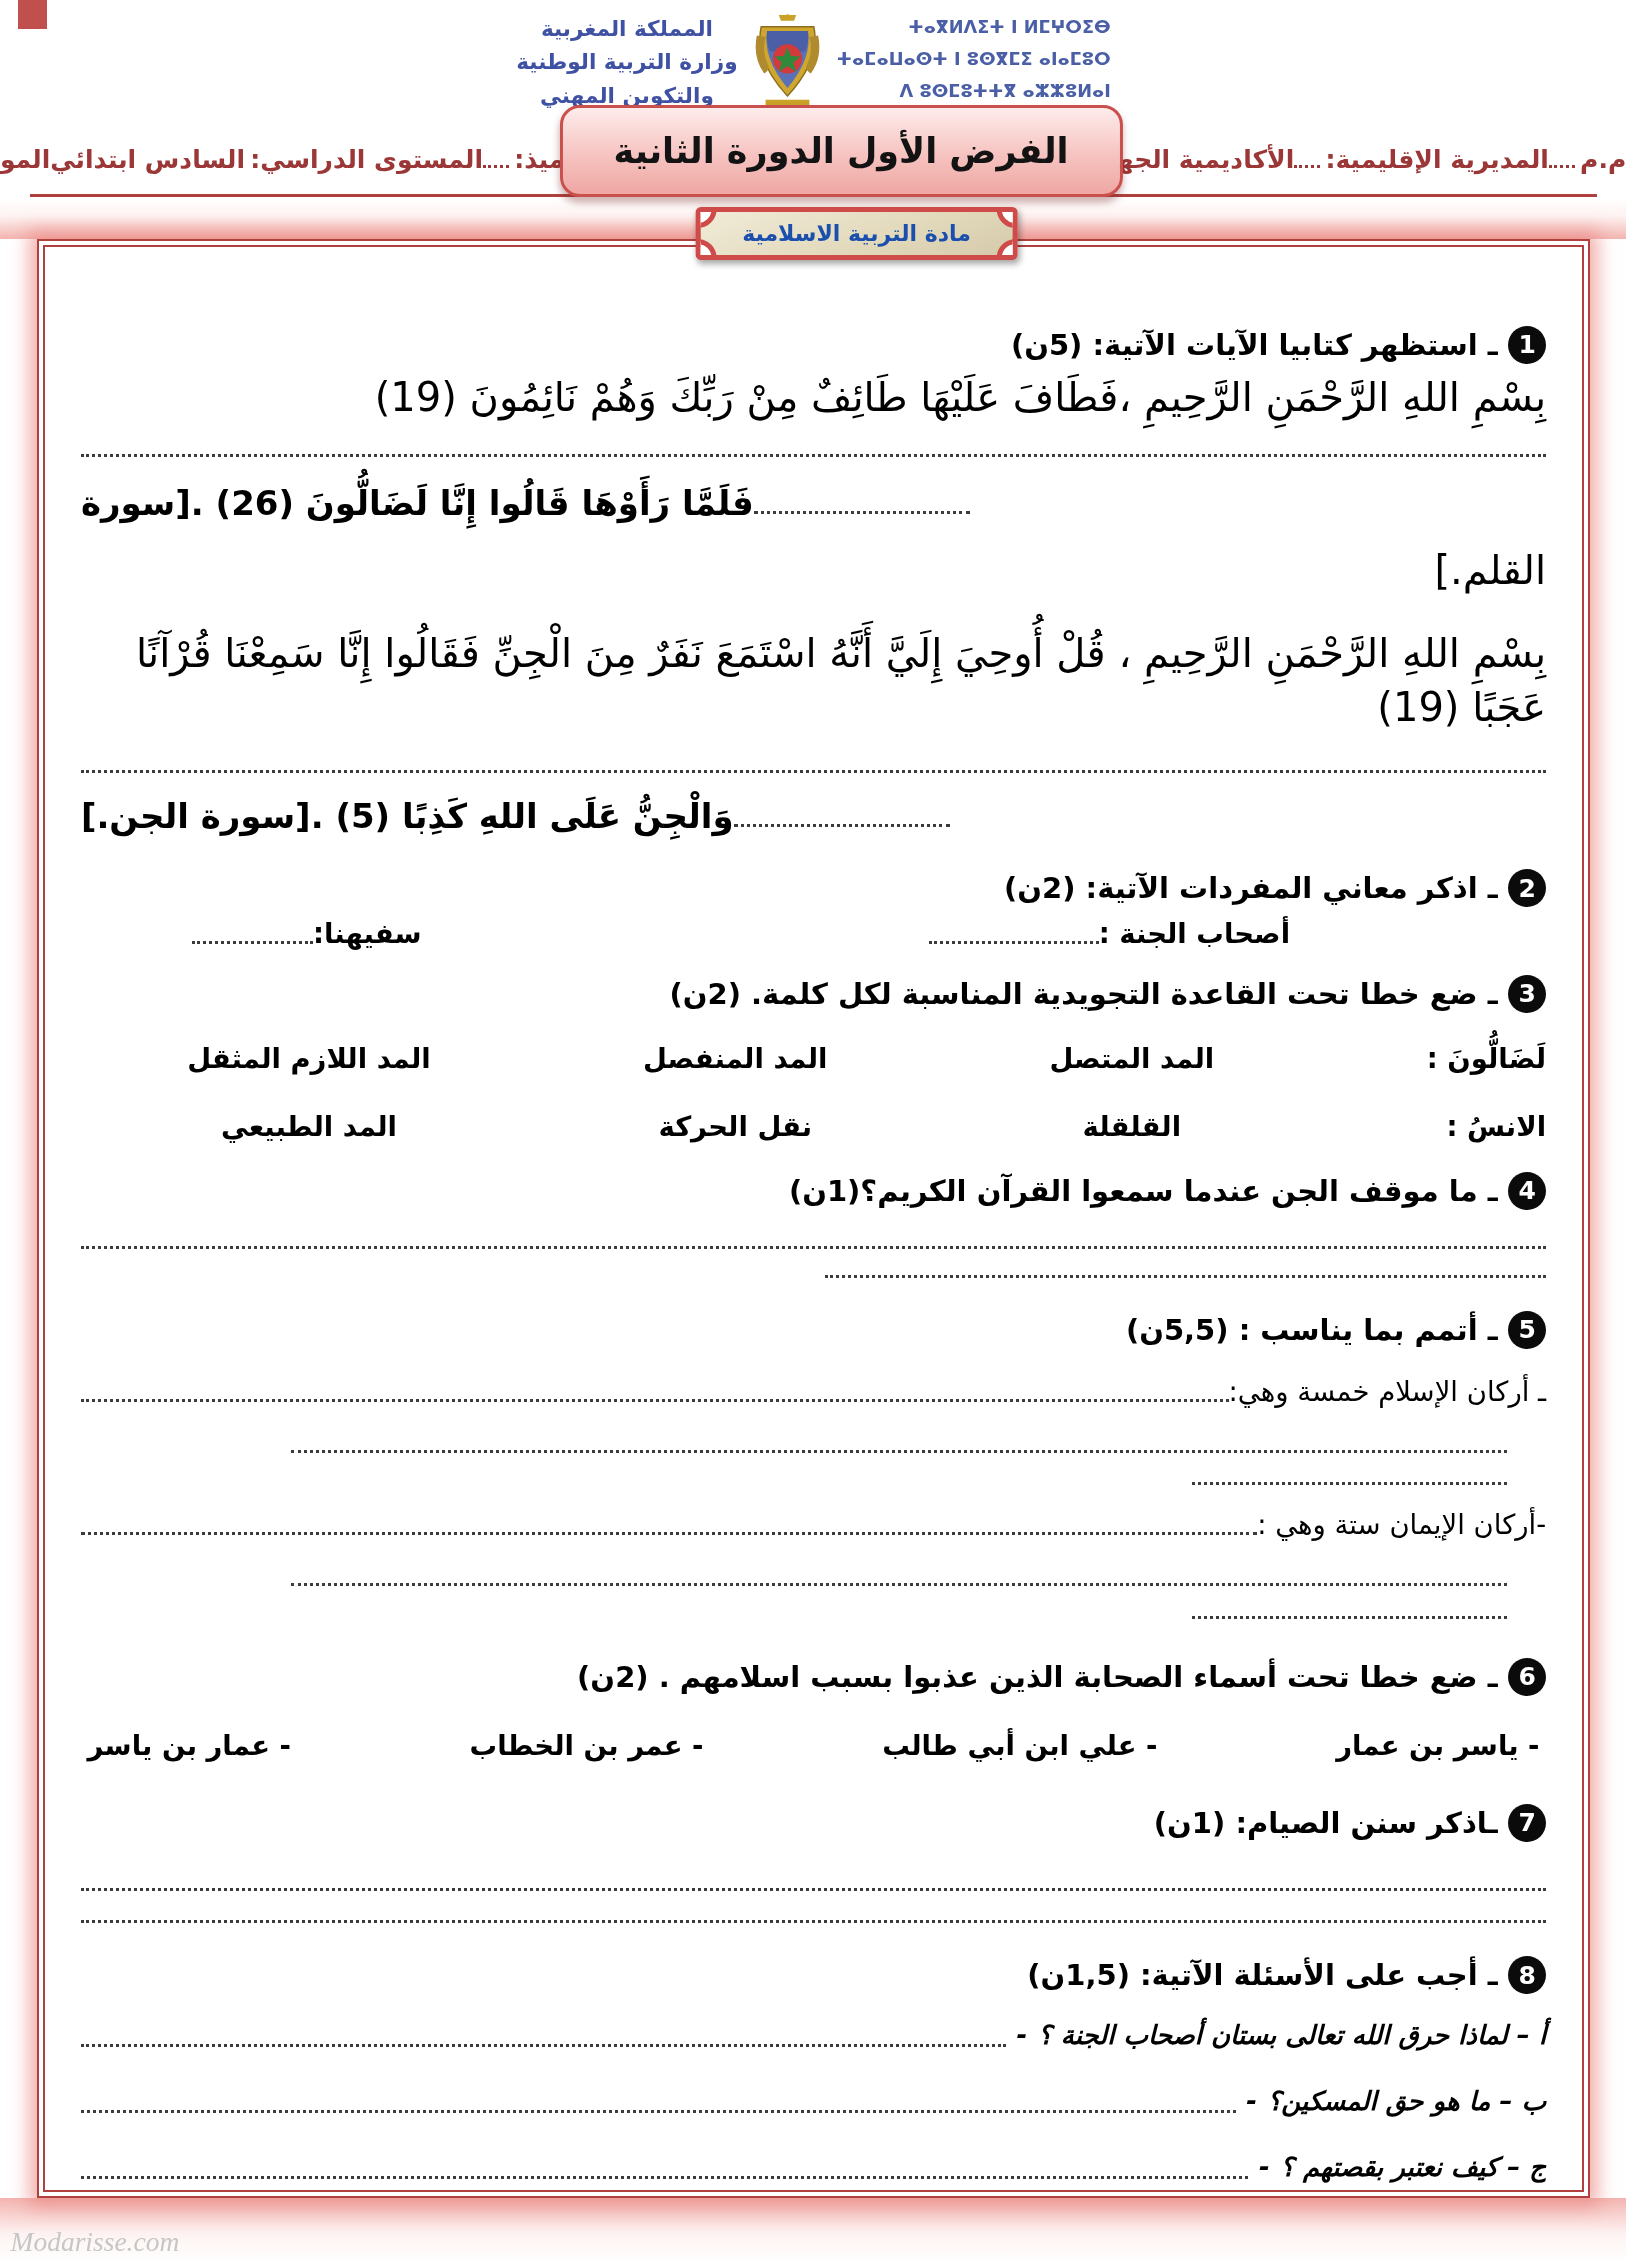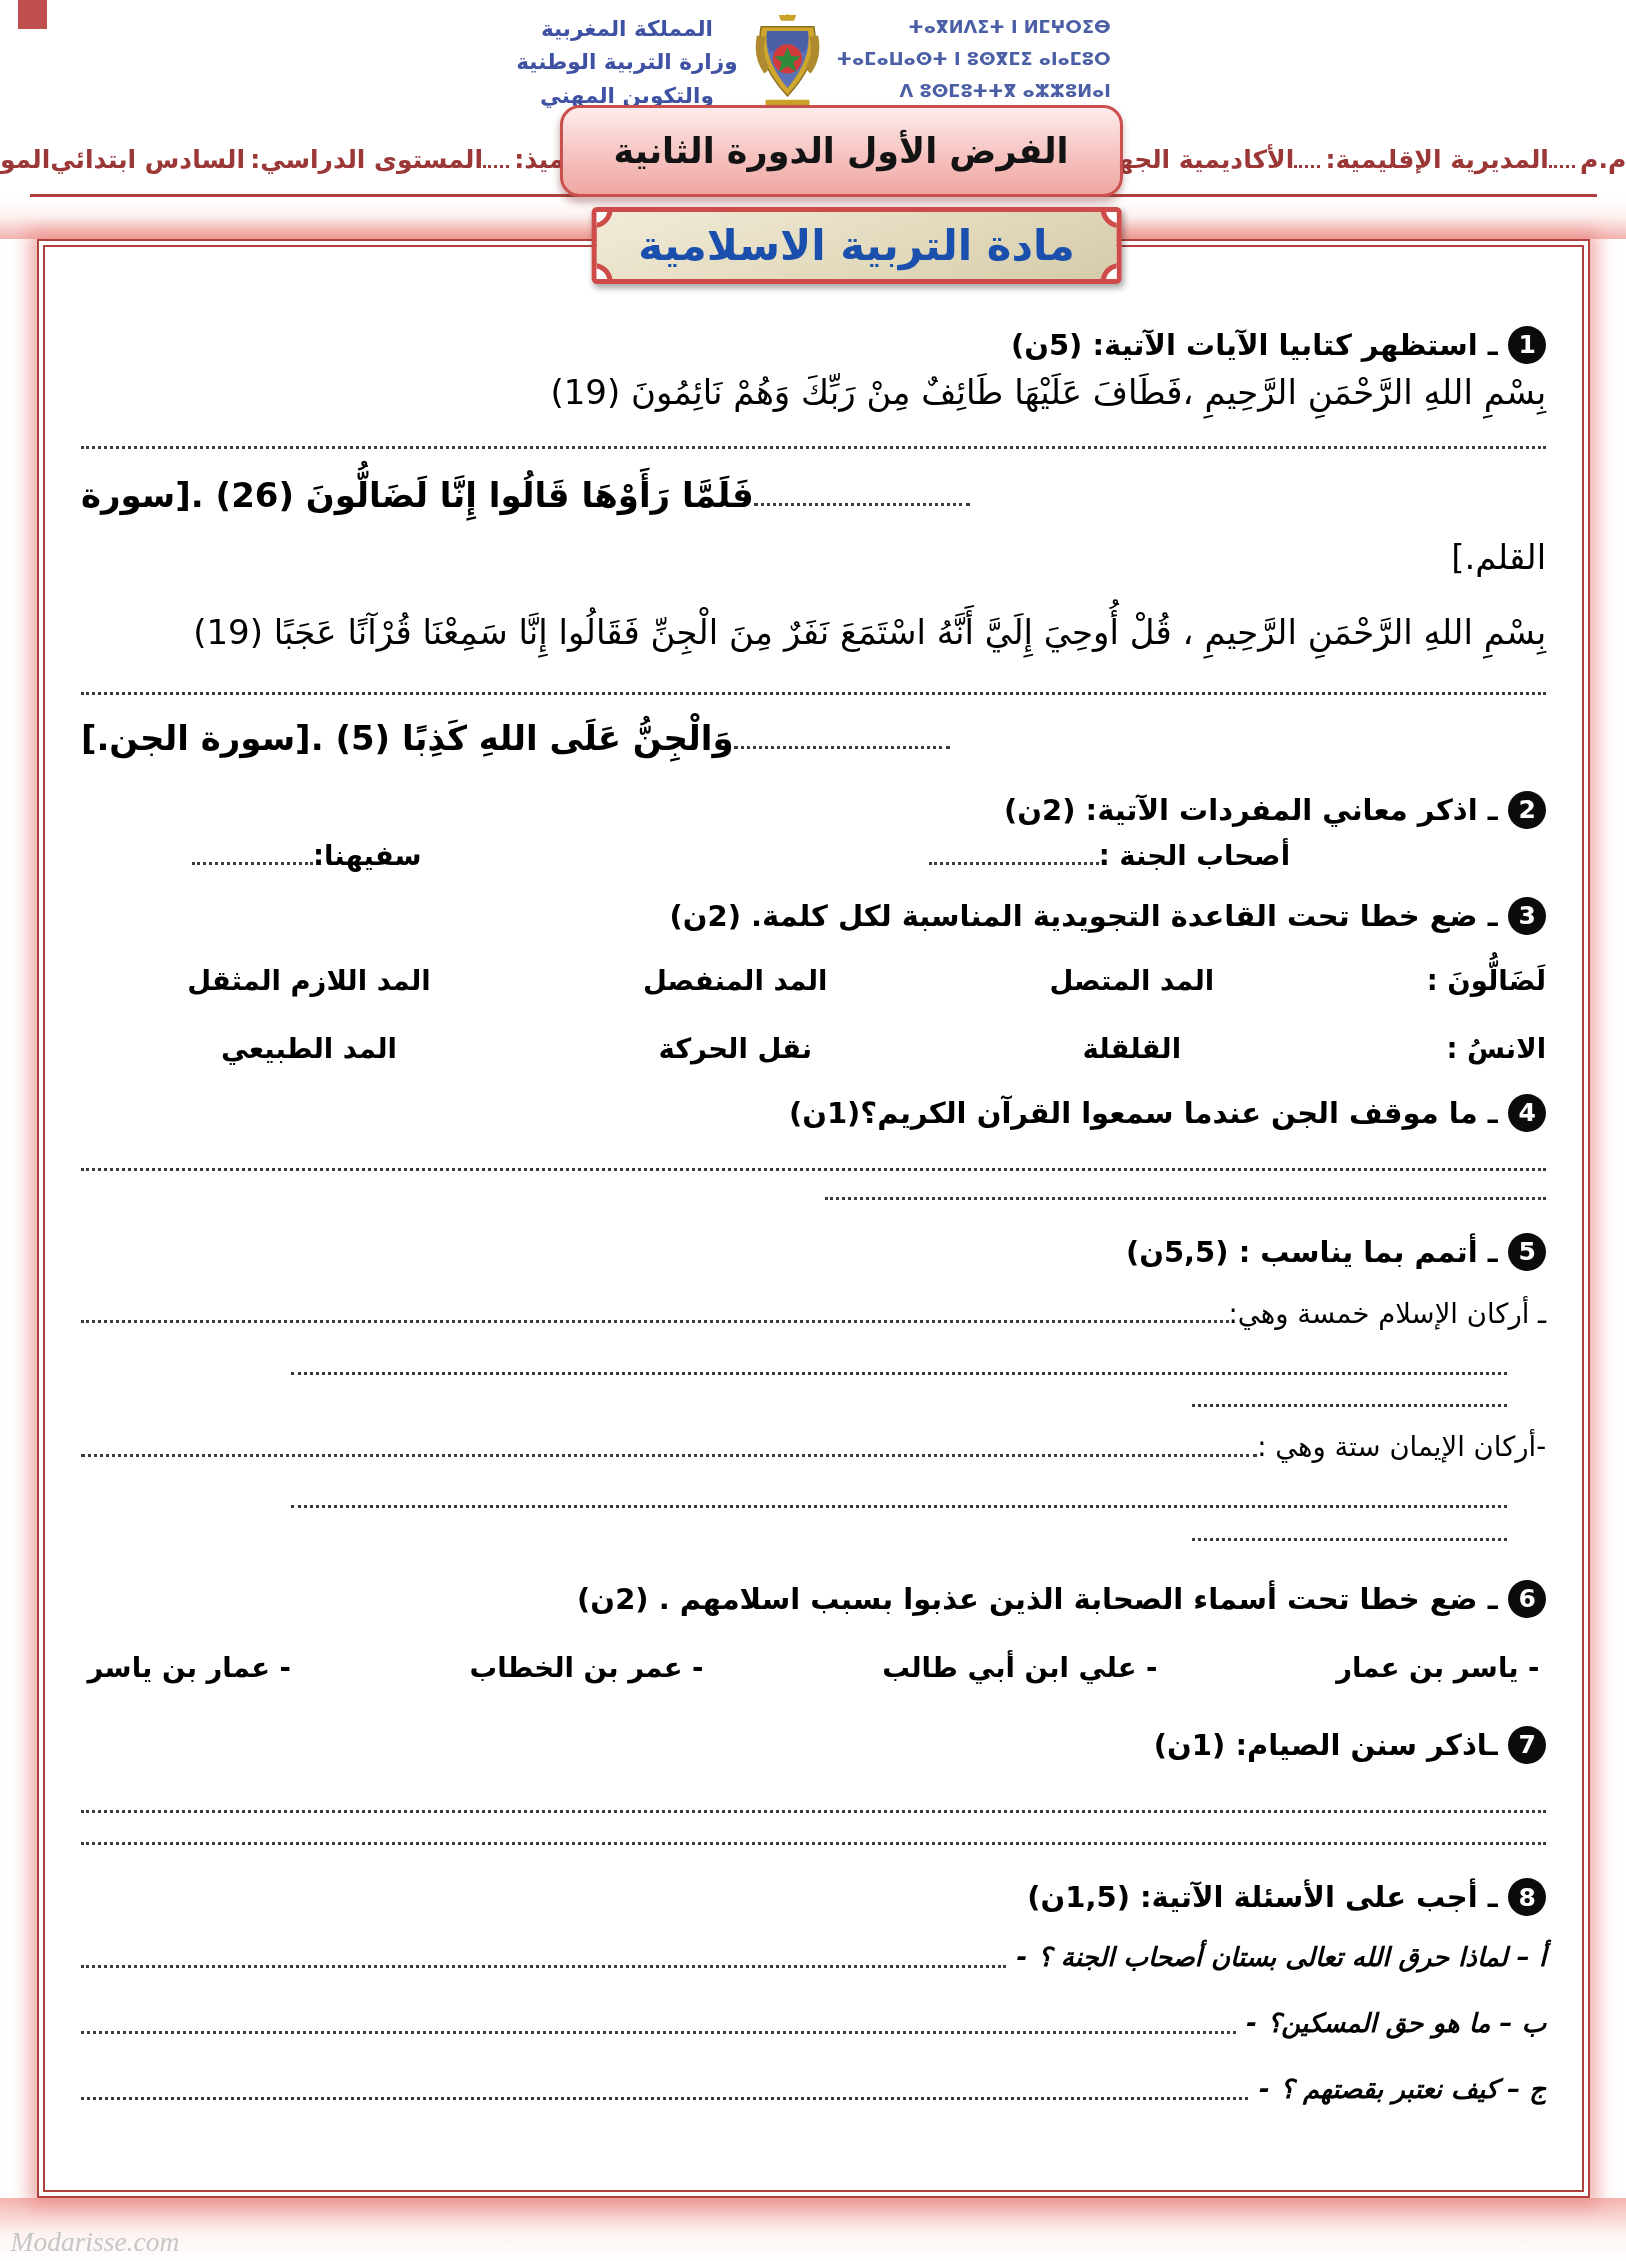--- a/index.html
+++ b/index.html
@@ -47,35 +47,35 @@
   .frame-inner {
     border:2px solid #b0403d; height:100%; overflow:hidden;
     padding:79px 36px 19.7px;
   }
   
   .plaque {
     position:absolute; top:207px; left:50%; transform:translateX(calc(-50% + 43px));
     background:linear-gradient(160deg,#f1ebd8 0%,#e2d9bb 60%,#d5cbab 100%);
     border:5.9px solid #cf4b49; border-radius:5.2px;
     padding:9.2px 42px; overflow:hidden;
-    font-size:42px; font-weight:bold; color:#1a4fae; white-space:nowrap;
+    font-size:22px; font-weight:bold; color:#1a4fae; white-space:nowrap;
     box-shadow:2px 3.3px 5.9px rgba(0,0,0,.35);
     z-index:6;
   }
   .notch { position:absolute; width:38px; height:38px; border-radius:50%;
            background:#fff; border:5.9px solid #cf4b49; }
   .notch.tl { top:-22px; left:-22px; }  .notch.tr { top:-22px; right:-22px; }
   .notch.bl { bottom:-22px; left:-22px; } .notch.br { bottom:-22px; right:-22px; }
   
   .q-title { display:flex; direction:rtl; align-items:center; gap:10.5px;
              font-weight:bold; font-size:29px; color:#000; }
   .qnum { flex:none; width:38px; height:38px; border-radius:50%; background:#0b0b0b;
           color:#fff; display:flex; align-items:center; justify-content:center;
           font-size:25px; font-weight:bold; }
-  .verse { direction:rtl; text-align:right; font-size:34px; line-height:1.35; color:#000; }
+  .verse { direction:rtl; text-align:right; font-size:40px; line-height:1.35; color:#000; }
   .dotline { border-bottom:3.3px dotted #3b3b3b; height:0; }
   .w1100 { width:721px; }            
   .w480  { width:315px; margin-right:39px; }
   .inset { margin-right:39px; margin-left:210px; }
   .rtlblock { direction:rtl; }
   .verse-cont { display:flex; direction:rtl; align-items:flex-end;font-weight:bold; }
   .verse-cont .spacer { flex:1 1 0; }
   .verse-cont .dots-mid { width:216px; border-bottom:3.3px dotted #3b3b3b; margin-bottom:9.2px; }
   .verse-cont .tail { font-size:34px; white-space:nowrap; }
   .q2row { display:flex; direction:rtl; align-items:flex-end; font-weight:bold; font-size:27.5px;

